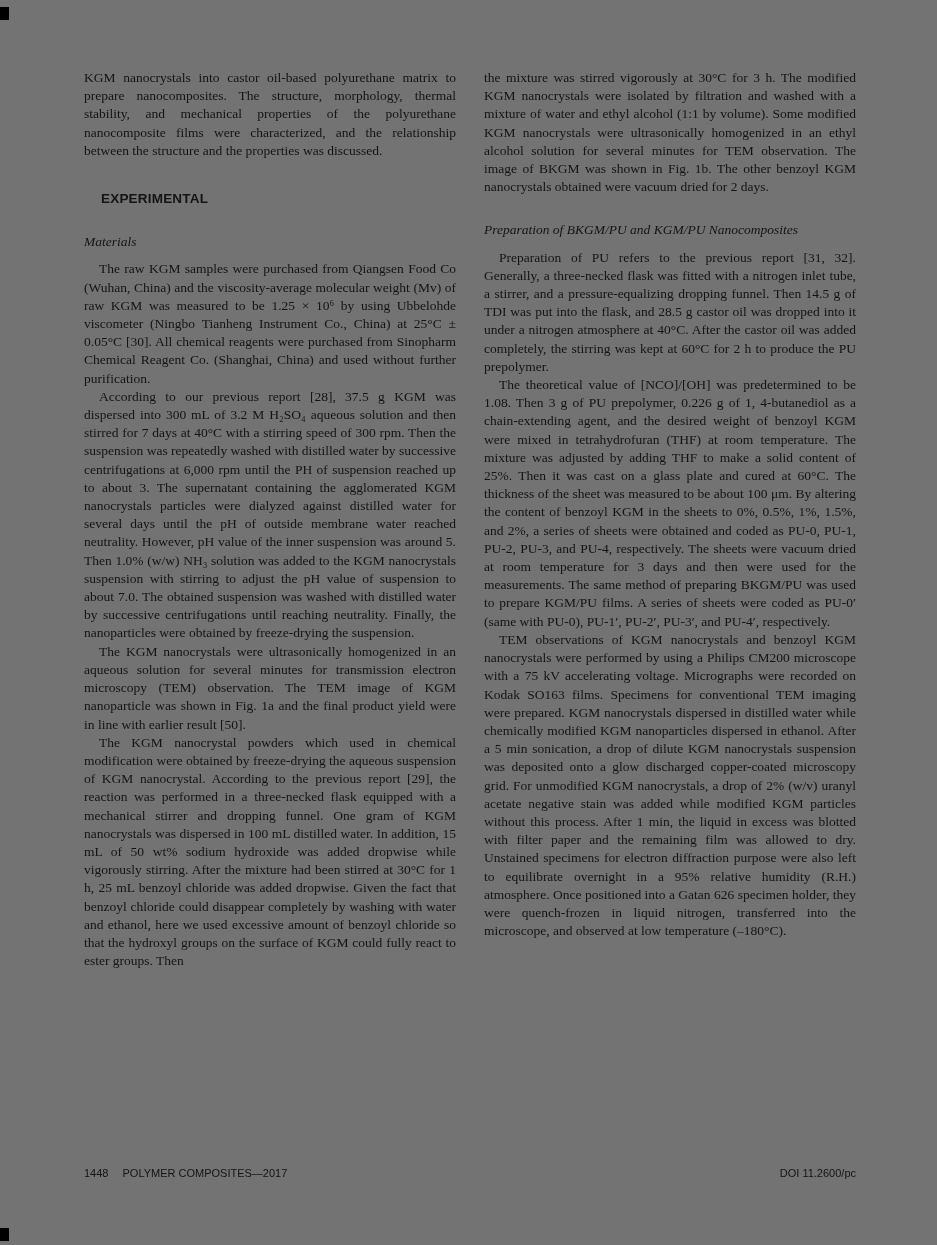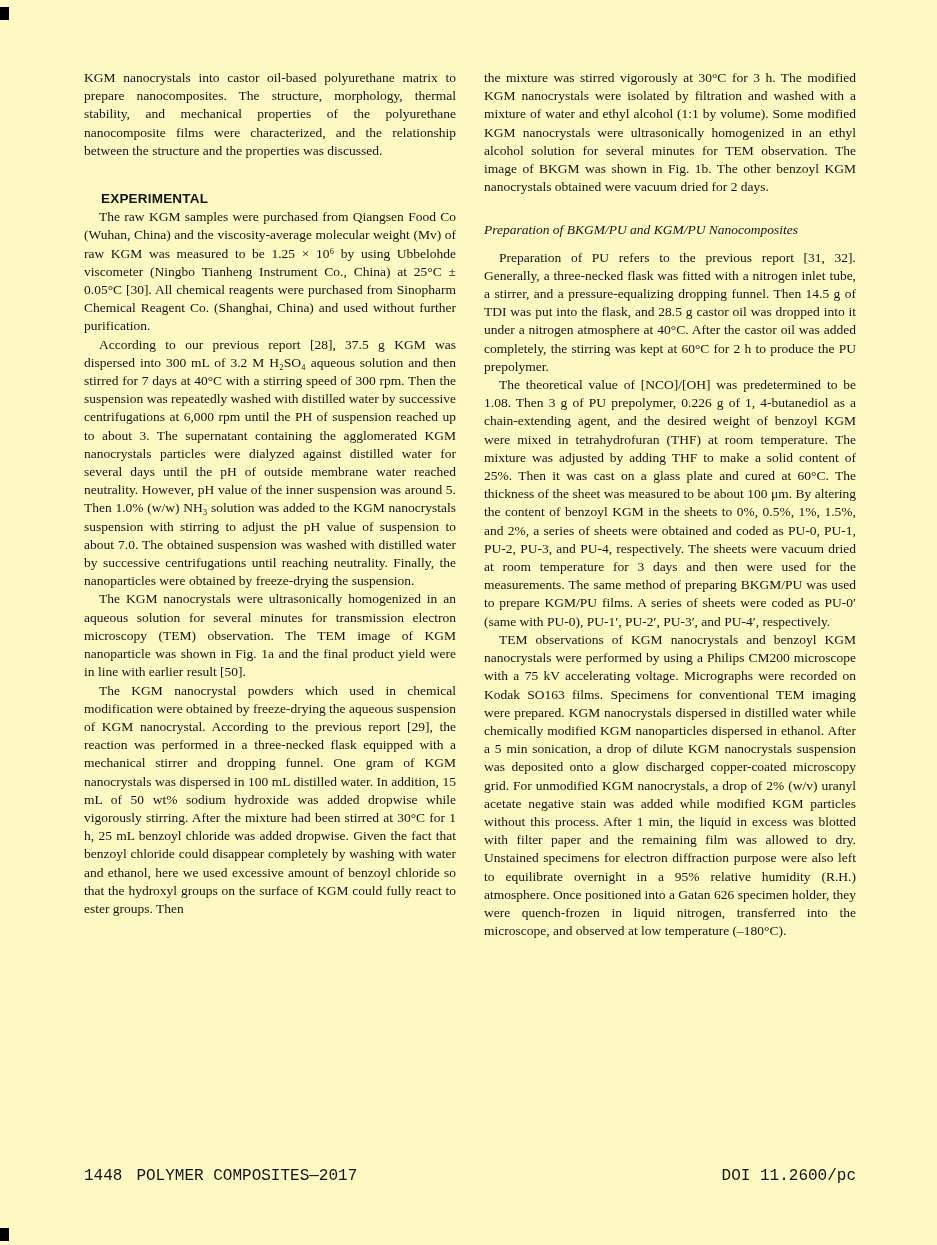--- a/index.html
+++ b/index.html
@@ -8,21 +8,21 @@
     width: 937px;
     height: 1245px;
     position: relative;
     overflow: hidden;
     font-family: "Liberation Serif", serif;
     color: #141414;
   }
   .page {
     position: absolute;
     inset: 0;
-    background: #fef9c3;
+    background: #737373;
     padding-left: 32px;
   }
   .scan-mark {
     position: absolute;
     left: 0;
     width: 9px;
     height: 13px;
     background: #000000;
   }
   .scan-mark.top { top: 7px; }
@@ -62,40 +62,41 @@
     text-align: left;
   }
   .footer {
     position: absolute;
     left: 84px;
     right: 81px;
     top: 1167px;
     display: flex;
     justify-content: space-between;
     align-items: flex-start;
-    font-family: Liberation Mono, monospace;
-    font-size: 16px;
+    font-family: Liberation Sans, sans-serif;
+    font-size: 11px;
     color: #141414;
   }
   .footer .page-num { margin-right: 14px; }
 </style>
 </head>
 <body>
 
 <div class="page">
 
   <div class="scan-mark top"></div>
 
   <div class="content">
 
     <div class="col">
       <p>KGM nanocrystals into castor oil-based polyurethane matrix to prepare nanocomposites. The structure, morphology, thermal stability, and mechanical properties of the polyurethane nanocomposite films were characterized, and the relationship between the structure and the properties was discussed.</p>
 
       <h2 class="section-heading">EXPERIMENTAL</h2>
 
+      <h3 class="subsection-heading">Materials</h3>
 
       <p class="indent">The raw KGM samples were purchased from Qiangsen Food Co (Wuhan, China) and the viscosity-average molecular weight (Mv) of raw KGM was measured to be 1.25 × 10⁶ by using Ubbelohde viscometer (Ningbo Tianheng Instrument Co., China) at 25°C ± 0.05°C [30]. All chemical reagents were purchased from Sinopharm Chemical Reagent Co. (Shanghai, China) and used without further purification.</p>
 
 
       <p class="indent">According to our previous report [28], 37.5 g KGM was dispersed into 300 mL of 3.2 M H₂SO₄ aqueous solution and then stirred for 7 days at 40°C with a stirring speed of 300 rpm. Then the suspension was repeatedly washed with distilled water by successive centrifugations at 6,000 rpm until the PH of suspension reached up to about 3. The supernatant containing the agglomerated KGM nanocrystals particles were dialyzed against distilled water for several days until the pH of outside membrane water reached neutrality. However, pH value of the inner suspension was around 5. Then 1.0% (w/w) NH₃ solution was added to the KGM nanocrystals suspension with stirring to adjust the pH value of suspension to about 7.0. The obtained suspension was washed with distilled water by successive centrifugations until reaching neutrality. Finally, the nanoparticles were obtained by freeze-drying the suspension.</p>
 
       <p class="indent">The KGM nanocrystals were ultrasonically homogenized in an aqueous solution for several minutes for transmission electron microscopy (TEM) observation. The TEM image of KGM nanoparticle was shown in Fig. 1a and the final product yield were in line with earlier result [50].</p>
 
 
       <p class="indent">The KGM nanocrystal powders which used in chemical modification were obtained by freeze-drying the aqueous suspension of KGM nanocrystal. According to the previous report [29], the reaction was performed in a three-necked flask equipped with a mechanical stirrer and dropping funnel. One gram of KGM nanocrystals was dispersed in 100 mL distilled water. In addition, 15 mL of 50 wt% sodium hydroxide was added dropwise while vigorously stirring. After the mixture had been stirred at 30°C for 1 h, 25 mL benzoyl chloride was added dropwise. Given the fact that benzoyl chloride could disappear completely by washing with water and ethanol, here we used excessive amount of benzoyl chloride so that the hydroxyl groups on the surface of KGM could fully react to ester groups. Then</p>

